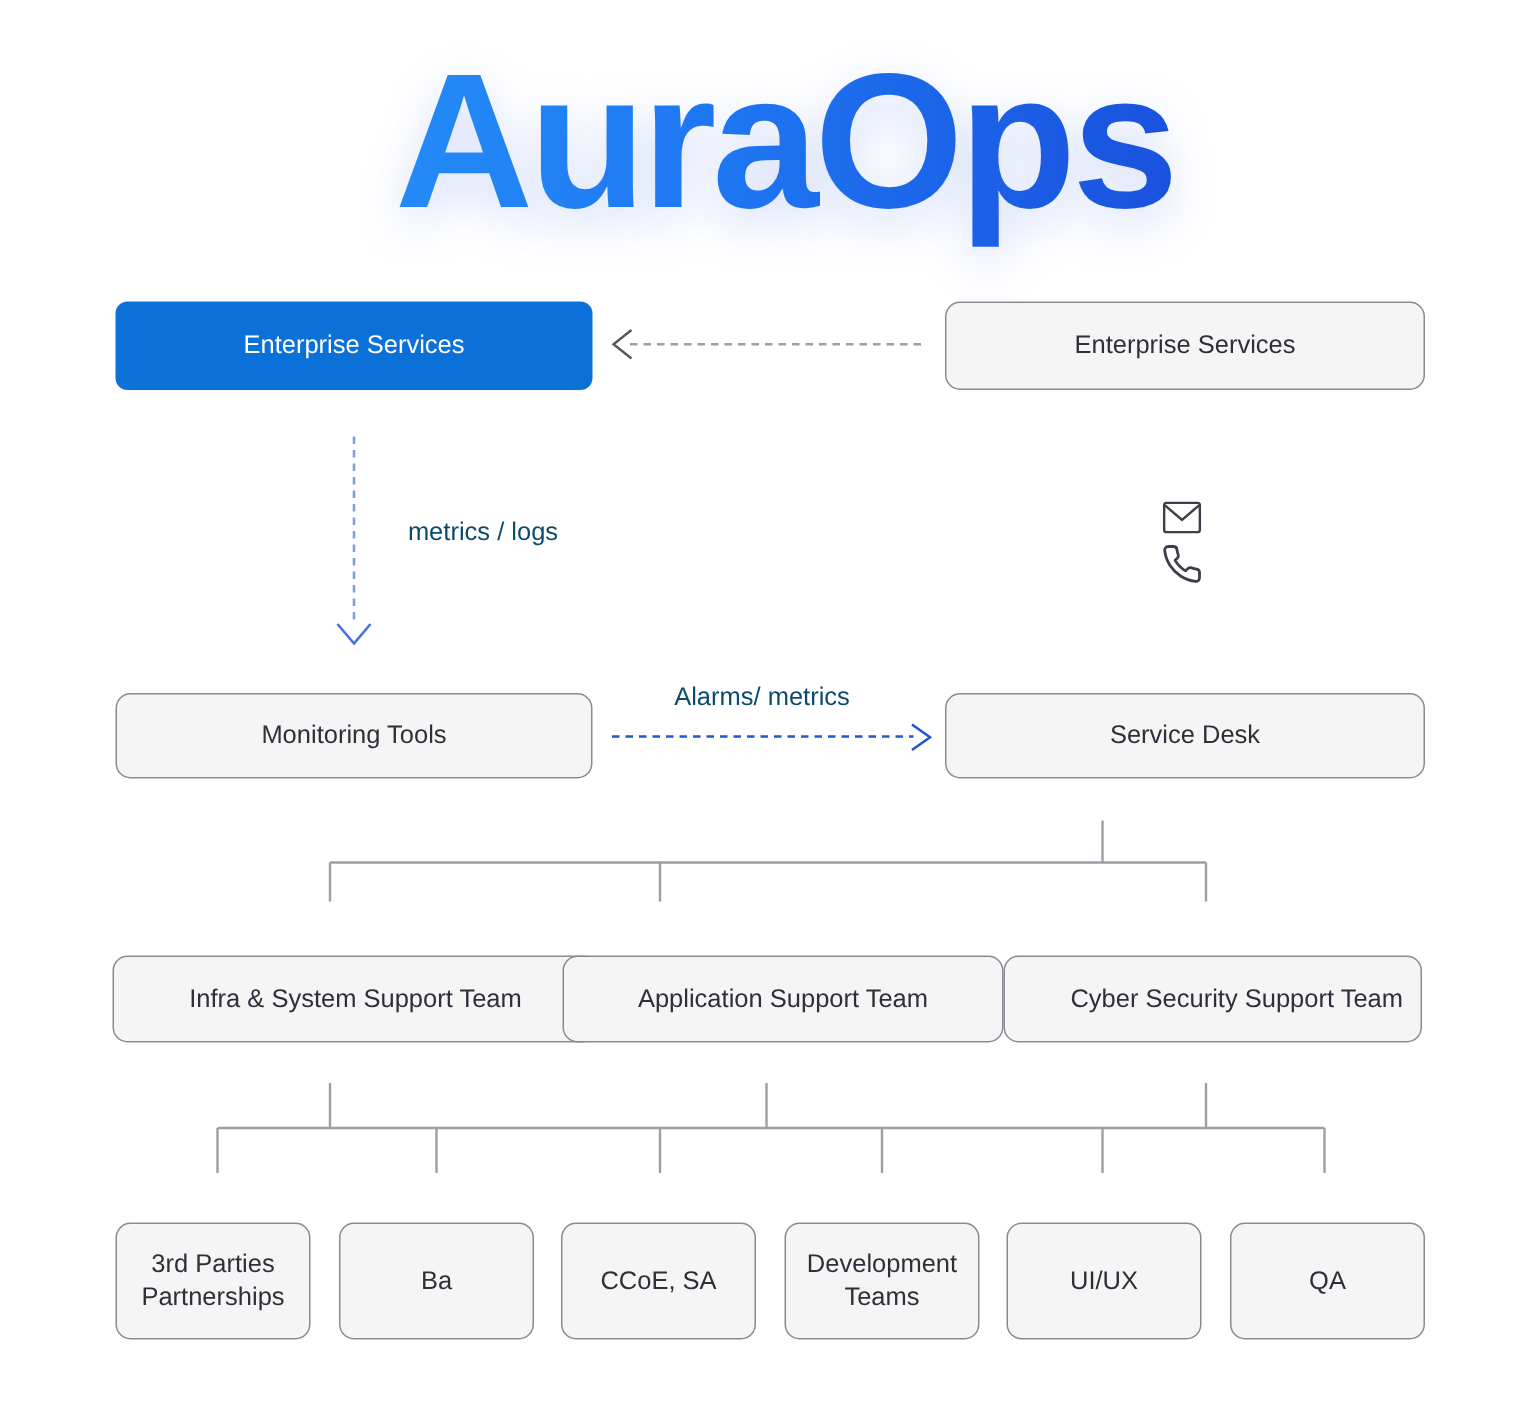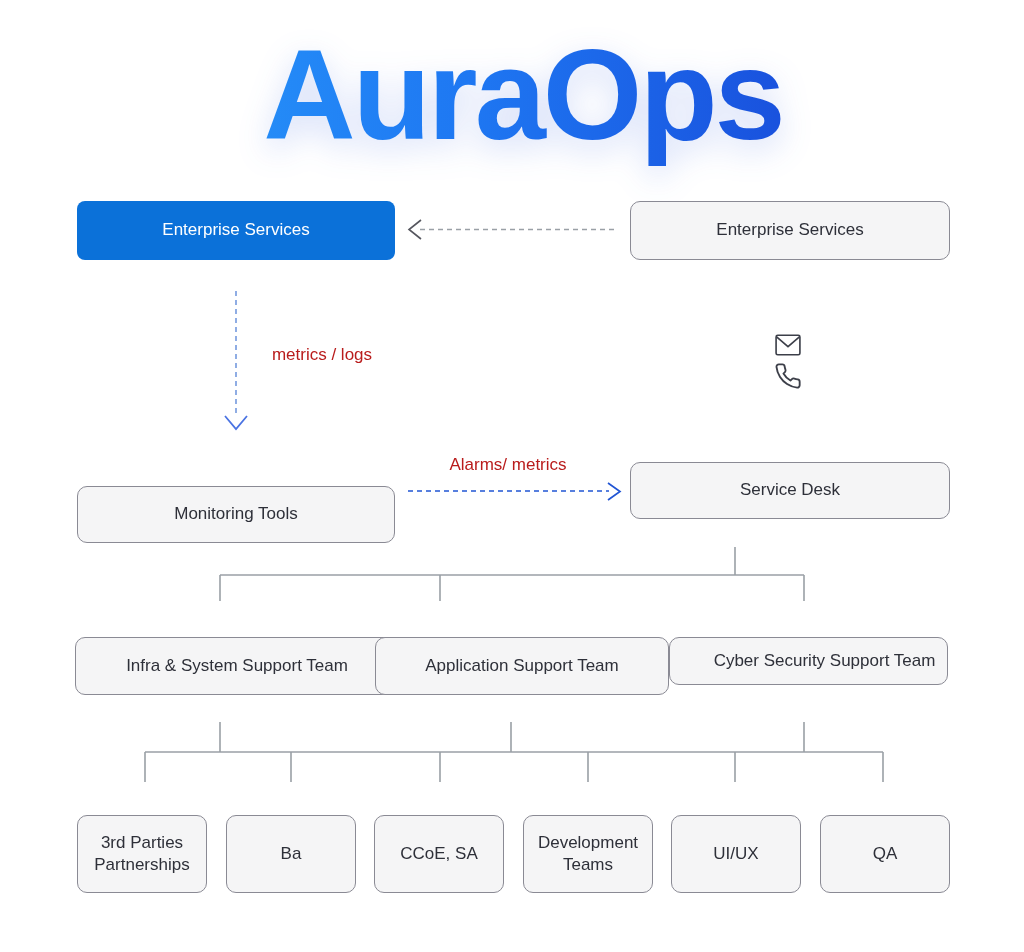--- a/index.html
+++ b/index.html
@@ -25,31 +25,31 @@
     position:absolute;box-sizing:border-box;
     display:flex;align-items:center;justify-content:center;text-align:center;
     background:#f5f5f6;border:1.5px solid #8a8a94;border-radius:10px;
     font-size:17px;color:#2e3039;line-height:1.3;padding:0 10px;
   }
   .node.primary{
     background:#0b71d9;border:none;border-radius:8px;color:#ffffff;
   }
   #ent-left   {left:77px; top:201px;width:318px;height:59px;}
   #ent-right  {left:630px;top:201px;width:320px;height:59px;}
-  #monitoring {left:77px; top:486px;width:318px;height:57px;}
+  #monitoring {left:77px; top:462px;width:318px;height:57px;}
   #service-desk{left:630px;top:462px;width:320px;height:57px;}
   #team-0{left:75px; top:637px;width:324px;height:58px;}
   #team-1{left:375px;top:637px;width:294px;height:58px;}
-  #team-2{left:669px;top:637px;width:279px;height:48px;padding-left:42px;}
+  #team-2{left:669px;top:637px;width:279px;height:58px;padding-left:42px;}
   .sub{top:815px;width:130px;height:78px;}
   #sub-0{left:77px;} #sub-1{left:226px;} #sub-2{left:374px;}
   #sub-3{left:523px;}#sub-4{left:671px;} #sub-5{left:820px;}
   
   .edge-label{
-    position:absolute;color:#b91c1c;font-size:17px;white-space:nowrap;
+    position:absolute;color:#0c4a6e;font-size:17px;white-space:nowrap;
   }
   #metrics-label{left:242px;top:345px;width:160px;text-align:center;}
   #alarms-label{left:408px;top:455px;width:200px;text-align:center;}
   
   #connectors{position:absolute;left:0;top:0;pointer-events:none;}
   
   .icon{position:absolute;}
   #envelope-icon{left:775px;top:334px;}
   #phone-icon{left:774px;top:362px;}
 </style>

